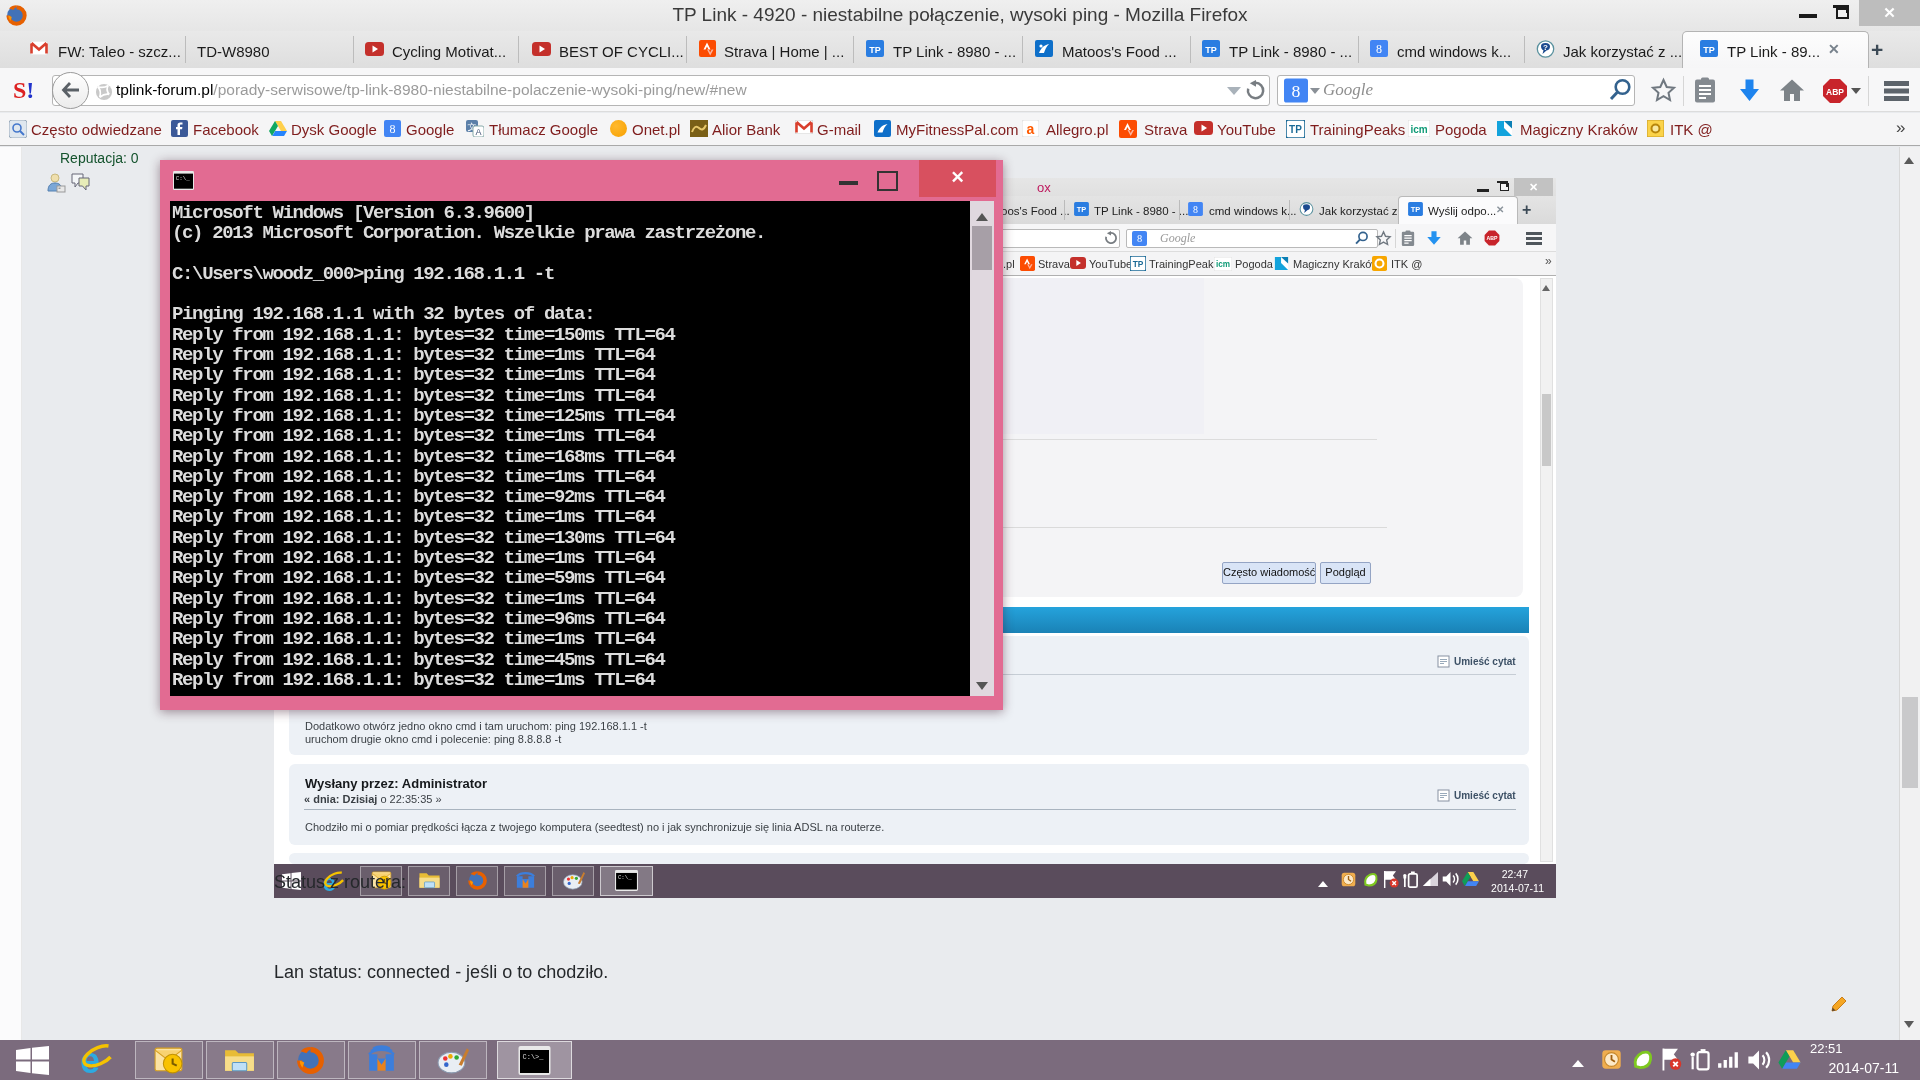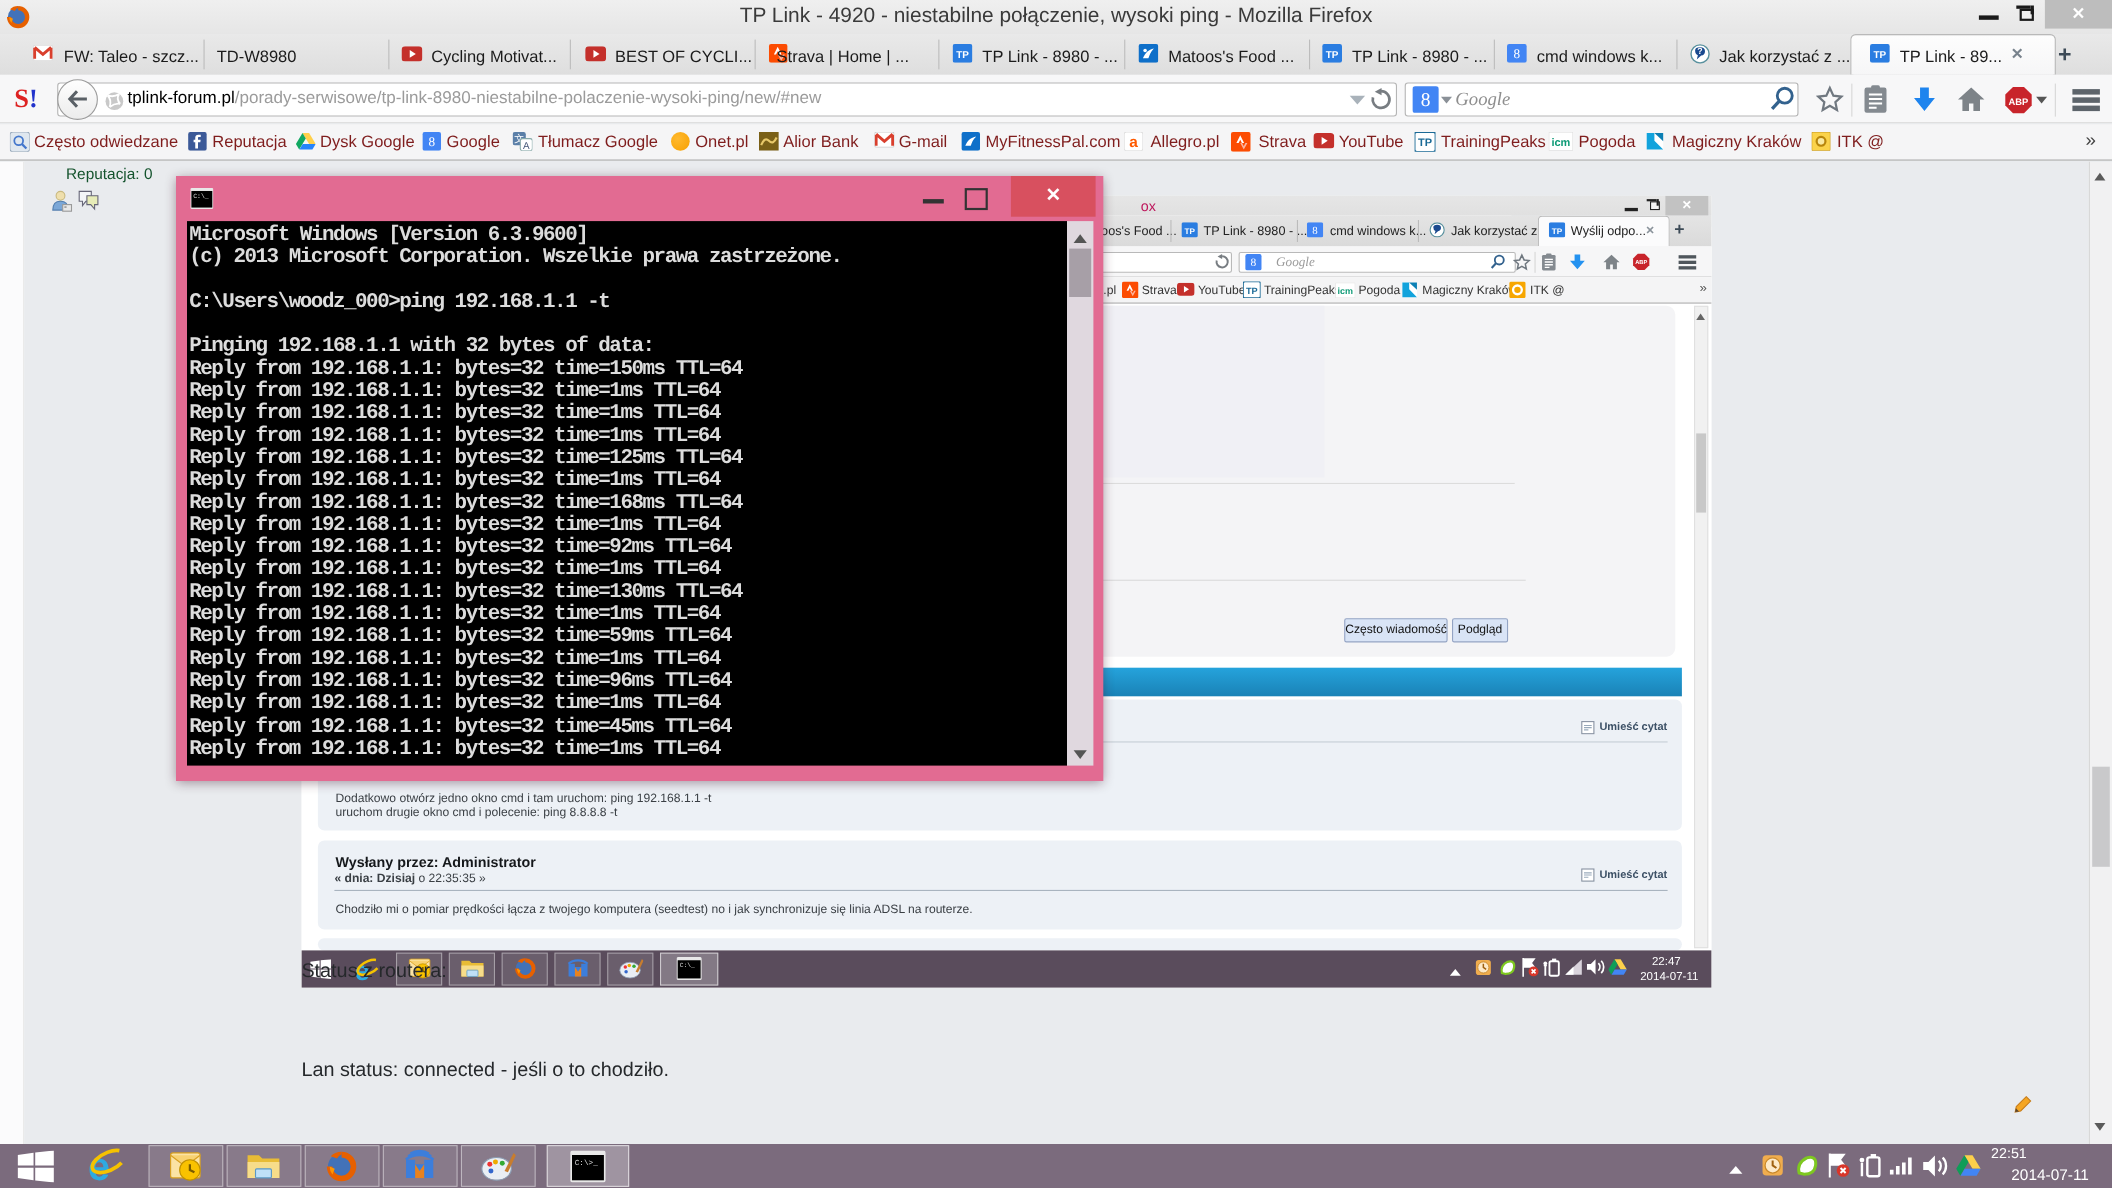--- a/index.html
+++ b/index.html
@@ -55,21 +55,21 @@
       <rect width="19" height="14" rx="3.5" fill="#c4302b"></rect>
       <path d="M7.5 3.5 L13 7 L7.5 10.5z" fill="#fff"></path>
     </svg>
 <div class="a tabtxt" style="left:559px">BEST OF CYCLI...</div>
 <div class="a sep" style="left:686px"></div>
 <svg class="a" style="left:699px;top:40px" width="17" height="17" viewBox="0 0 17 17">
       <rect width="17" height="17" rx="2" fill="#fc4c02"></rect>
       <path d="M8 2.5 L11.5 9.5 H9.5 L8 6.5 L6.5 9.5 H4.5z" fill="#fff"></path>
       <path d="M9.7 9.5 L11.2 12.5 L12.7 9.5 H14.5 L11.2 15.5 L8 9.5z" fill="#fbb4a0"></path>
     </svg>
-<div class="a tabtxt" style="left:706px">Strava | Home | ...</div>
+<div class="a tabtxt" style="left:724px">Strava | Home | ...</div>
 <div class="a sep" style="left:853px"></div>
 <svg class="a" style="left:866px;top:40px" width="18" height="17" viewBox="0 0 18 17">
       <rect width="18" height="17" rx="2" fill="#2a7de1"></rect>
       <text x="9" y="12.5" font-size="9" font-weight="bold" fill="#fff" text-anchor="middle" font-family="Liberation Sans">TP</text>
     </svg>
 <div class="a tabtxt" style="left:893px">TP Link - 8980 - ...</div>
 <div class="a sep" style="left:1022px"></div>
 <svg class="a" style="left:1035px;top:40px" width="18" height="17" viewBox="0 0 18 17">
       <rect width="18" height="17" rx="2" fill="#0e6fc9"></rect>
       <path d="M4 13 C6 8 9 5 14 4 C11 7 10 10 9 13z" fill="#fff"></path>
@@ -163,21 +163,21 @@
 <svg class="a" style="left:9px;top:120px" width="18" height="18" viewBox="0 0 18 18">
       <rect width="18" height="18" rx="3" fill="#dfe7ef" stroke="#9ab"></rect>
       <circle cx="8" cy="8" r="4" fill="none" stroke="#47c" stroke-width="1.6"></circle>
       <path d="M11 11 L15 15" stroke="#47c" stroke-width="2"></path>
     </svg>
 <div class="a bmt" style="left:31px">Często odwiedzane</div>
 <svg class="a" style="left:171px;top:120px" width="17" height="17" viewBox="0 0 17 17">
       <rect width="17" height="17" rx="2" fill="#3b5998"></rect>
       <path d="M11.5 4.5 H9.8 C9.2 4.5 9 4.9 9 5.5 V7 H11.4 L11.1 9.3 H9 V15 H6.5 V9.3 H5 V7 H6.5 V5.2 C6.5 3.5 7.5 2.5 9.3 2.5 H11.5z" fill="#fff"></path>
     </svg>
-<div class="a bmt" style="left:193px">Reputacja</div>
+<div class="a bmt" style="left:193px">Facebook</div>
 <svg class="a" style="left:269px;top:120px" width="18" height="17" viewBox="0 0 18 17">
       <path d="M6 1 H12 L18 11 H12z" fill="#ffd04b"></path>
       <path d="M6 1 L0 11 L3 16 L9 6z" fill="#11a861"></path>
       <path d="M3.2 16 H15 L18 11 H6.2z" fill="#2684fc"></path>
     </svg>
 <div class="a bmt" style="left:291px">Dysk Google</div>
 <svg class="a" style="left:384px;top:120px" width="17" height="17" viewBox="0 0 17 17">
       <rect width="17" height="17" rx="2" fill="#4285f4"></rect>
       <text x="8.5" y="13" font-size="12" fill="#fff" text-anchor="middle" font-family="Liberation Serif">8</text>
     </svg>

